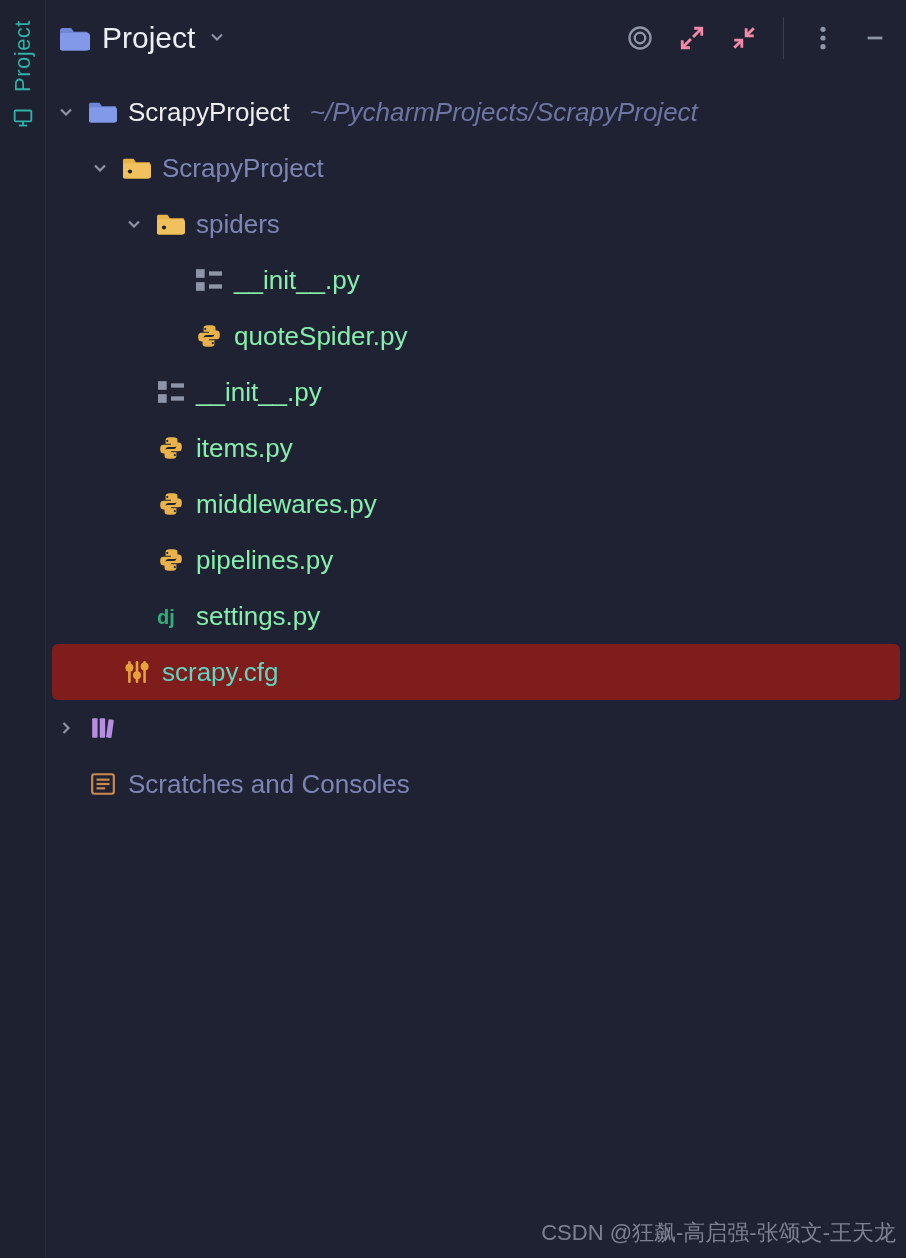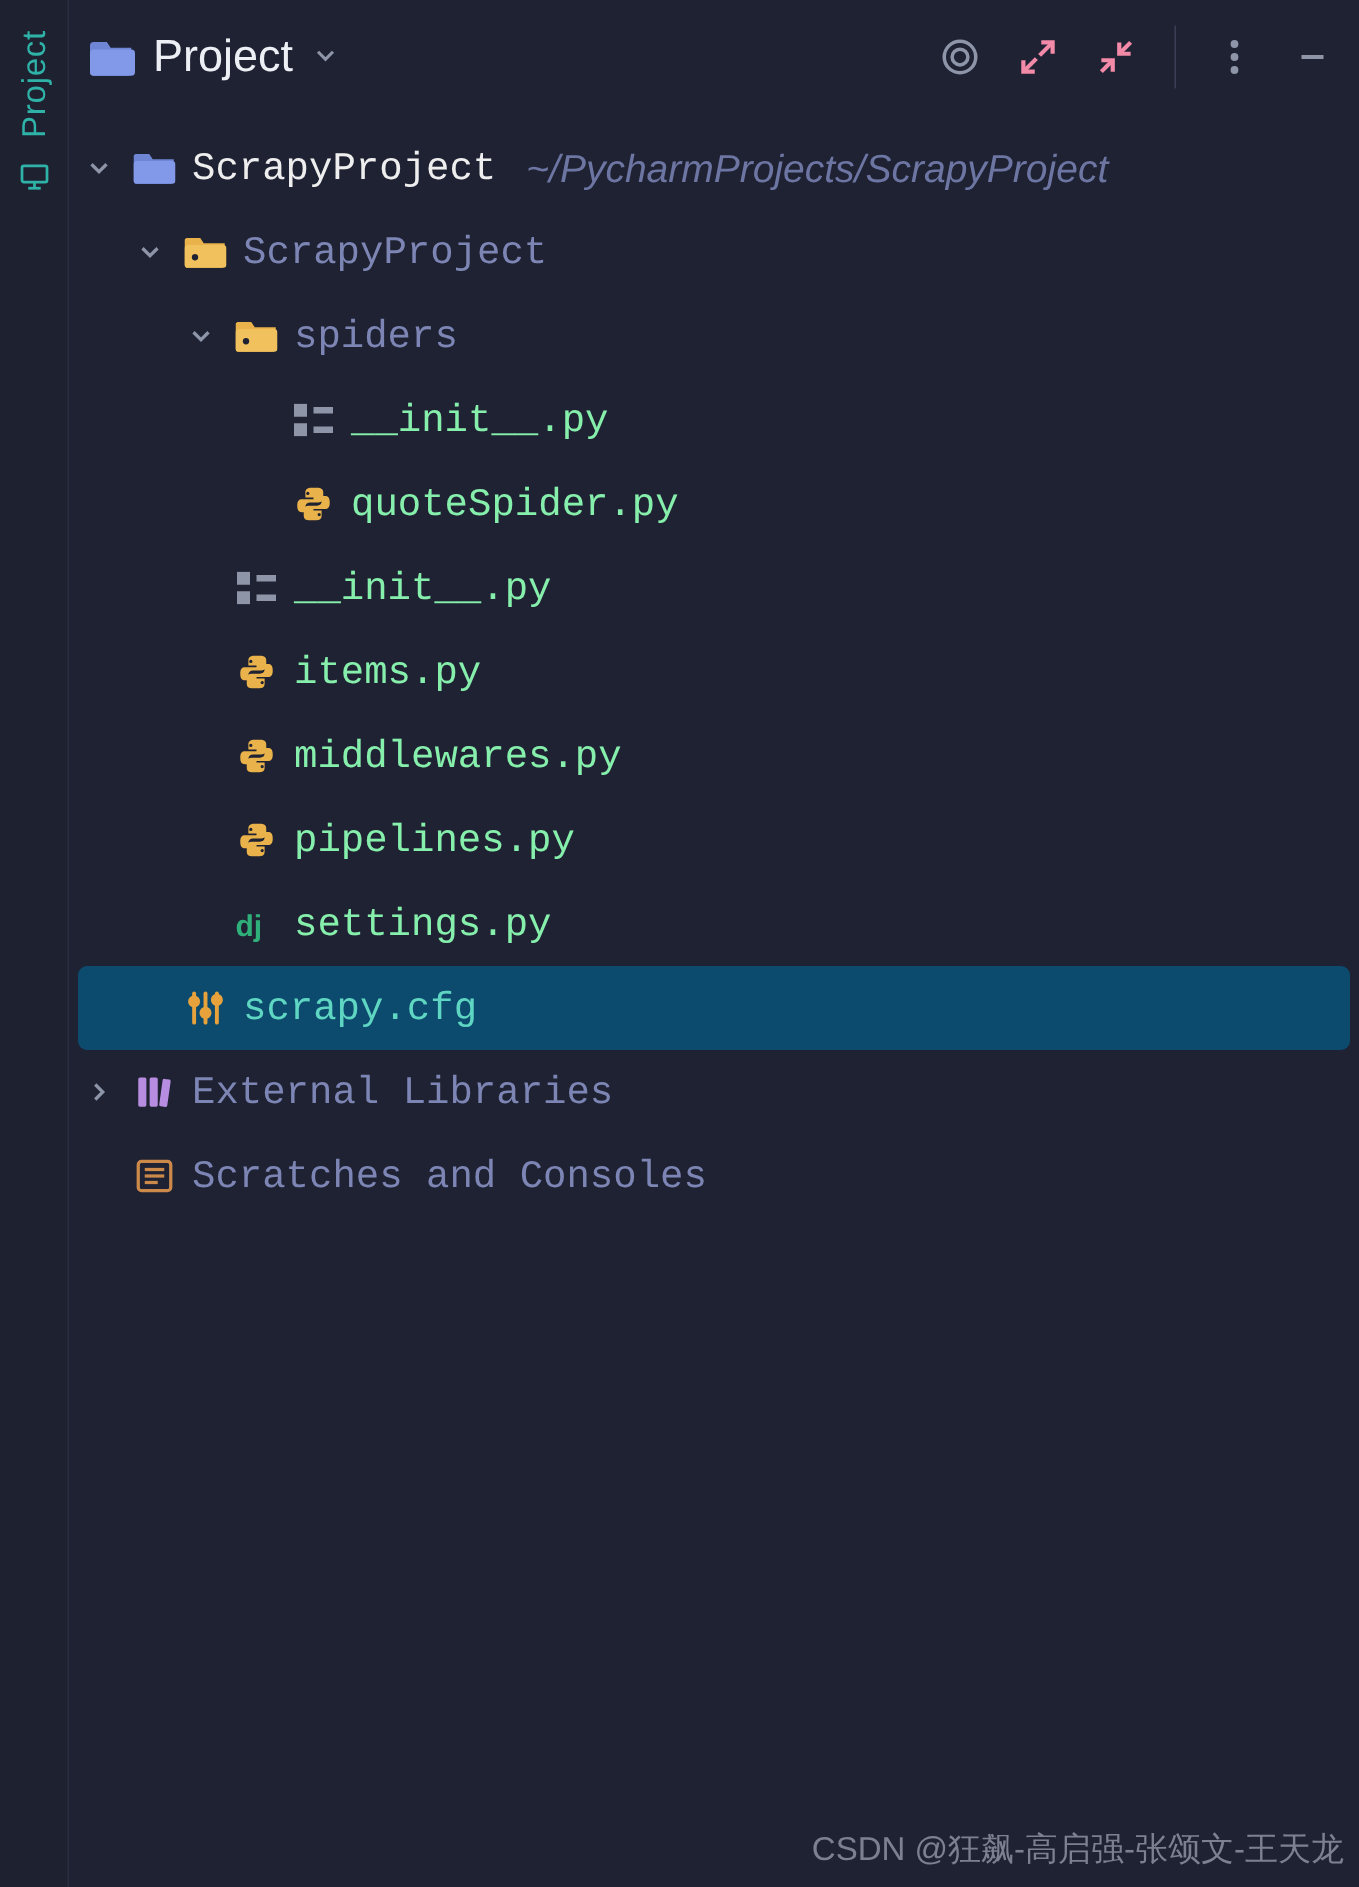--- a/index.html
+++ b/index.html
@@ -102,26 +102,26 @@
     color: #8e95a8;
     flex: 0 0 auto;
   }
   .node .chev.placeholder { visibility: hidden; }
   .node .icon {
     width: 30px; height: 30px;
     display: inline-flex;
     align-items: center; justify-content: center;
     flex: 0 0 auto;
   }
-  .node .label { color: #7c85b3; font-family: Liberation Mono, monospace; }
+  .node .label { color: #7c85b3; }
   .node.root .label.main { color: #eee; font-weight: 500; }
   .node .path { color: #6d76a3; margin-left: 10px; font-size: 26px; font-style: italic; }
   .node.file .label { color: #86efac; }
   .node.selected {
-    background: #0c4a6e;
+    background: #7f1d1d;
     border-radius: 6px;
     margin: 0 6px;
   }
   .node.selected .label { color: #5fd6c2; }
   .indent-0 { padding-left: 8px; }
   .indent-1 { padding-left: 42px; }
   .indent-2 { padding-left: 76px; }
   .indent-3 { padding-left: 110px; }
   .indent-4 { padding-left: 148px; }
   .node.selected.indent-2 { padding-left: 70px; }
@@ -355,21 +355,20 @@
             <polyline points="9 6 15 12 9 18"></polyline>
           </svg>
       </span>
       <span class="icon c-purple">
         <svg width="26" height="26" viewBox="0 0 24 24" fill="currentColor">
             <rect x="2" y="3" width="5" height="18" rx="1"></rect>
             <rect x="9" y="3" width="5" height="18" rx="1"></rect>
             <rect x="16" y="4" width="5" height="17" rx="1" transform="rotate(8 18 12)"></rect>
           </svg>
       </span>
-      <span class="label">External Libraries</span>
     </div>
 
     <div class="node indent-0">
       <span class="chev placeholder">
         <svg width="20" height="20"></svg>
       </span>
       <span class="icon" style="color:#cc8a4a">
         <svg width="26" height="24" viewBox="0 0 24 22" fill="currentColor">
             <rect x="2" y="2" width="20" height="18" rx="2" fill="none" stroke="currentColor" stroke-width="2"></rect>
             <line x1="6" y1="7" x2="18" y2="7" stroke="currentColor" stroke-width="2"></line>

